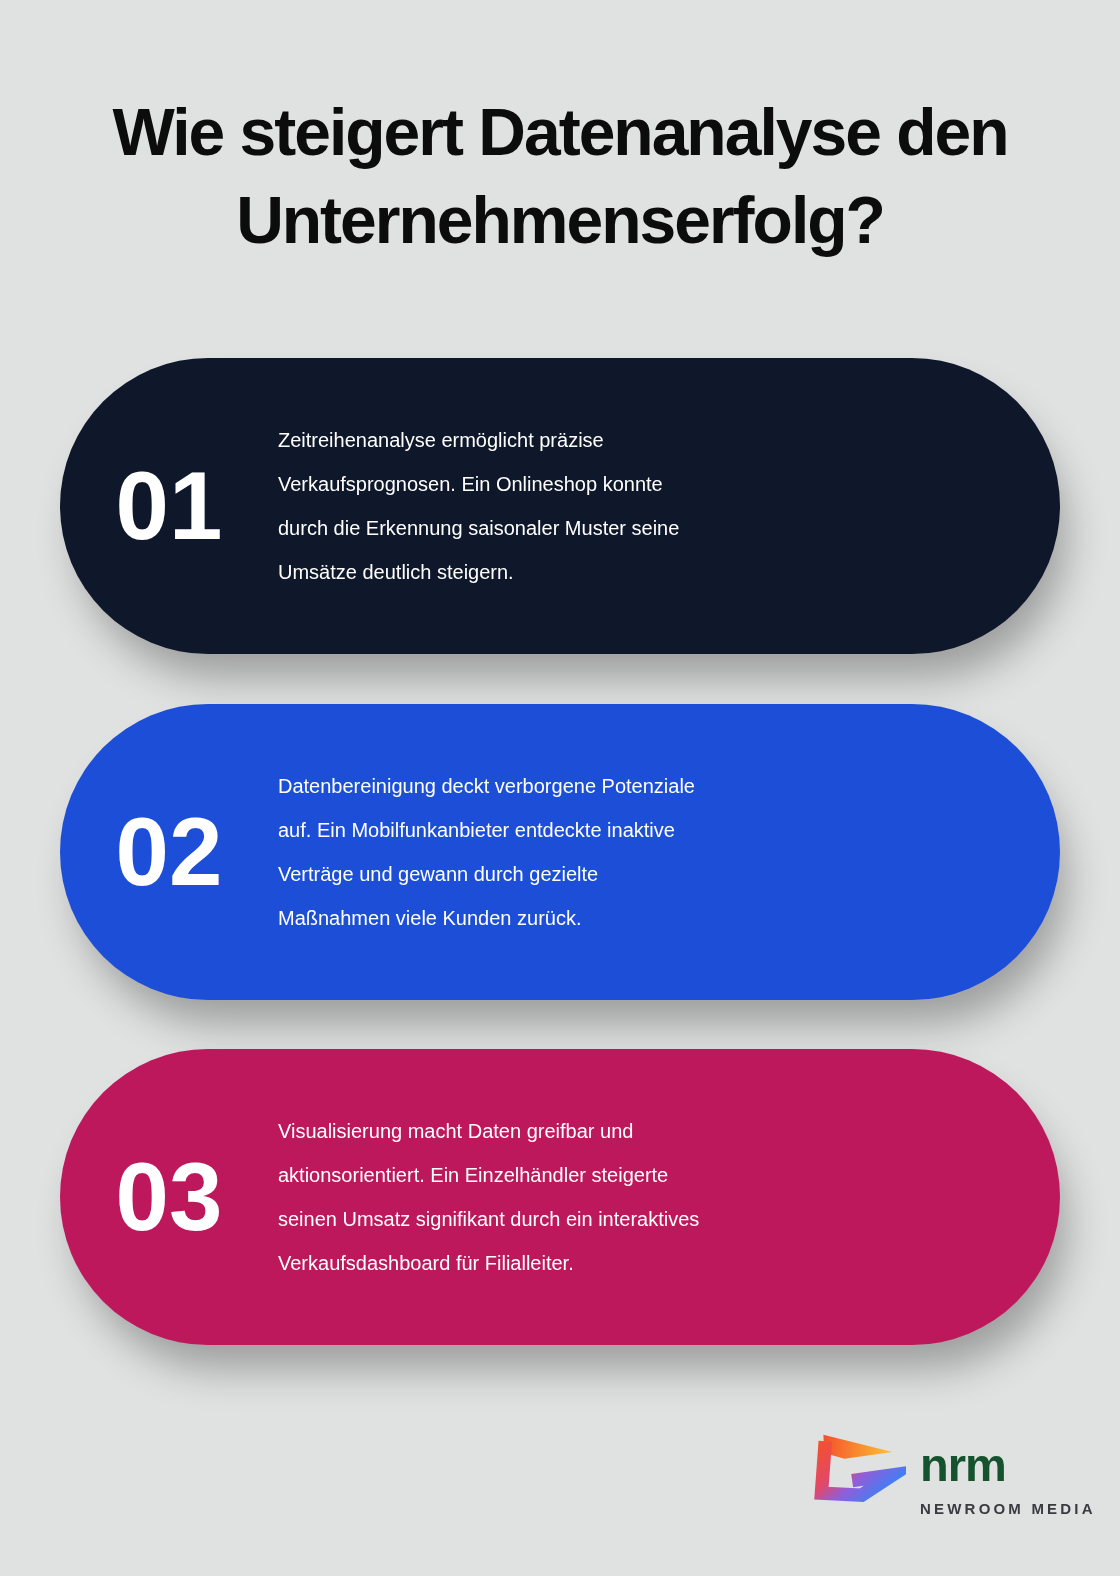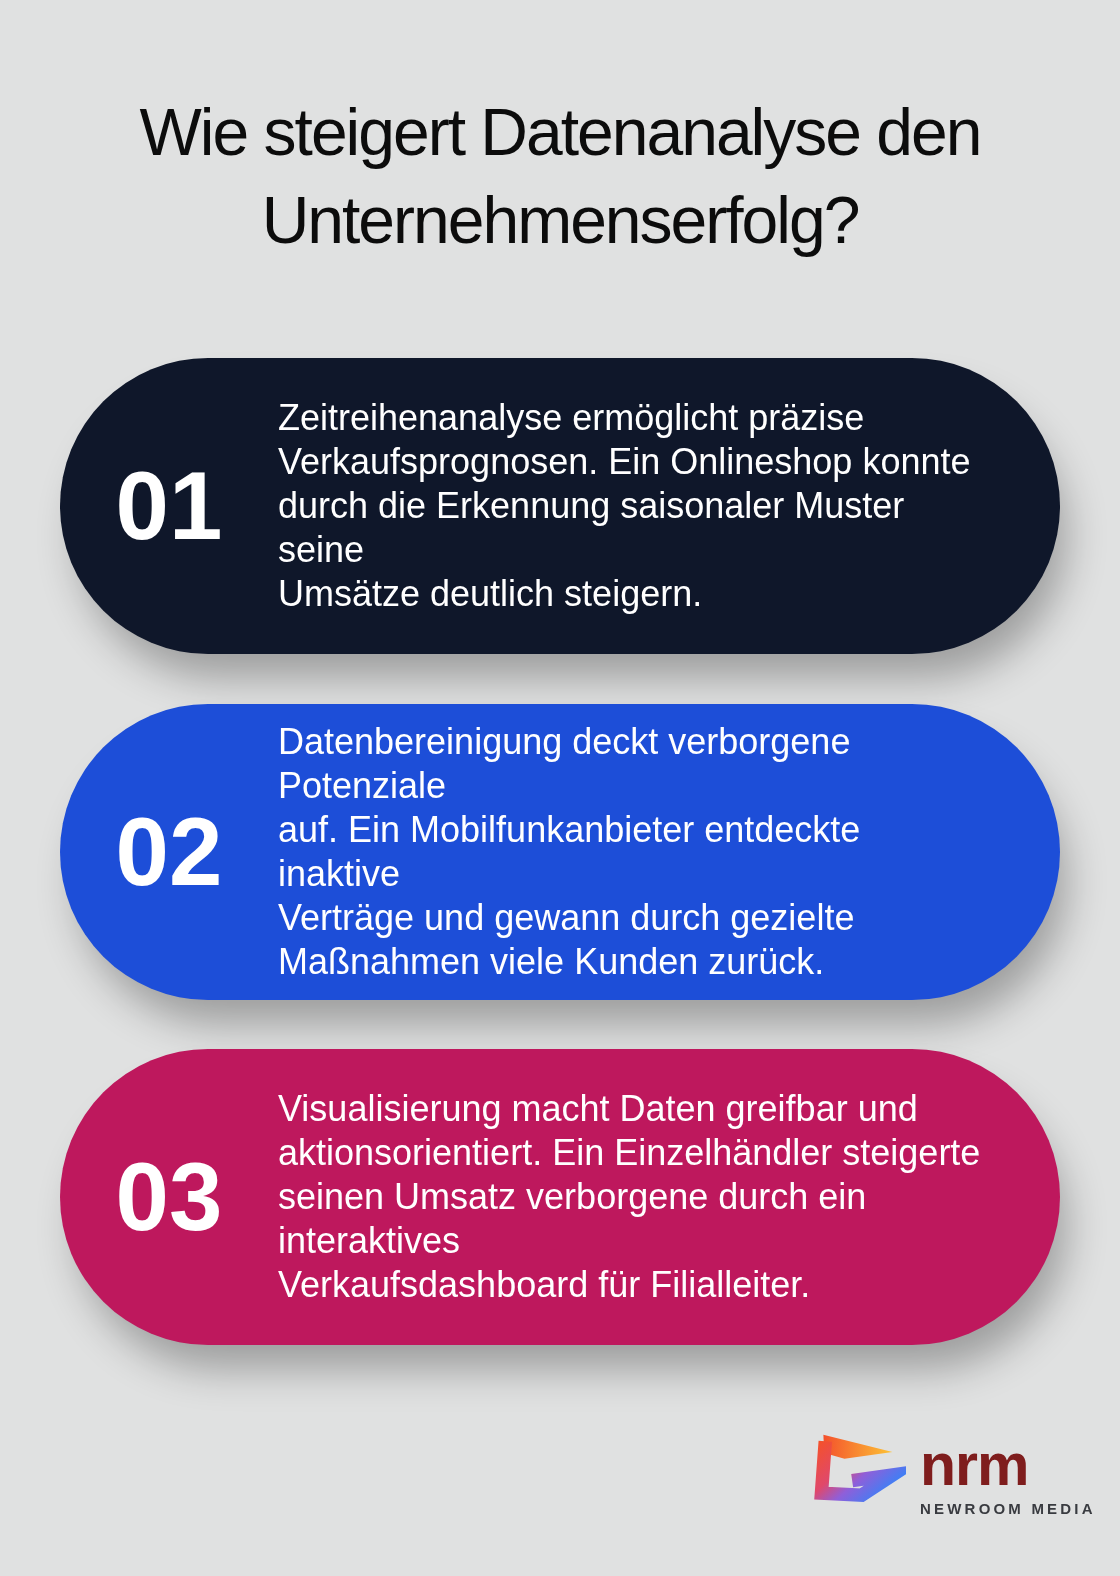--- a/index.html
+++ b/index.html
@@ -14,21 +14,21 @@
   .page { position: absolute; inset: 0; }
 
   .title {
     position: absolute;
     top: 88px;
     left: 0;
     right: 0;
     margin: 0;
     text-align: center;
     font-size: 66px;
-    font-weight: normal;
+    font-weight: bold;
     letter-spacing: -2px;
     line-height: 88px;
     color: #0c0c0c;
     white-space: pre-line;
   }
 
   .card {
     position: absolute;
     left: 60px;
     width: 1000px;
@@ -48,41 +48,41 @@
     text-align: center;
     font-size: 96px;
     font-weight: bold;
     color: #ffffff;
     line-height: 1;
   }
   .card-text {
     margin: 0;
     width: 712px;
     color: #ffffff;
-    font-size: 36px;
+    font-size: 20px;
     line-height: 44px;
     white-space: pre-line;
   }
 
   .brand {
     position: absolute;
     left: 806px;
     top: 1426px;
     display: flex;
     align-items: center;
     gap: 14px;
   }
   .brand-mark { width: 100px; height: 96px; flex: 0 0 auto; }
   .brand-text { display: flex; flex-direction: column; }
   .brand-name {
-    font-size: 59px;
+    font-size: 47px;
     font-weight: bold;
     letter-spacing: -1px;
     line-height: 58px;
-    color: #7f1d1d;
+    color: #14532d;
   }
   .brand-tagline {
     margin-top: 6px;
     font-size: 15px;
     font-weight: bold;
     letter-spacing: 3.2px;
     color: #393b40;
   }
 </style>
 </head>
@@ -106,21 +106,21 @@
     <p class="card-text">Datenbereinigung deckt verborgene Potenziale
 auf. Ein Mobilfunkanbieter entdeckte inaktive
 Verträge und gewann durch gezielte
 Maßnahmen viele Kunden zurück.</p>
   </section>
 
   <section class="card card-3" style="background: #be185d;">
     <div class="card-number">03</div>
     <p class="card-text">Visualisierung macht Daten greifbar und
 aktionsorientiert. Ein Einzelhändler steigerte
-seinen Umsatz verborgene durch ein interaktives
+seinen Umsatz signifikant durch ein interaktives
 Verkaufsdashboard für Filialleiter.</p>
   </section>
 
   <footer class="brand">
     <span>
       <svg class="brand-mark" viewBox="0 0 100 100" aria-hidden="true">
         <defs>
           <linearGradient id="lgTop" gradientUnits="userSpaceOnUse" x1="16" y1="20" x2="88" y2="24">
             <stop offset="0" stop-color="#f4512c"></stop>
             <stop offset="1" stop-color="#fdc335"></stop>

